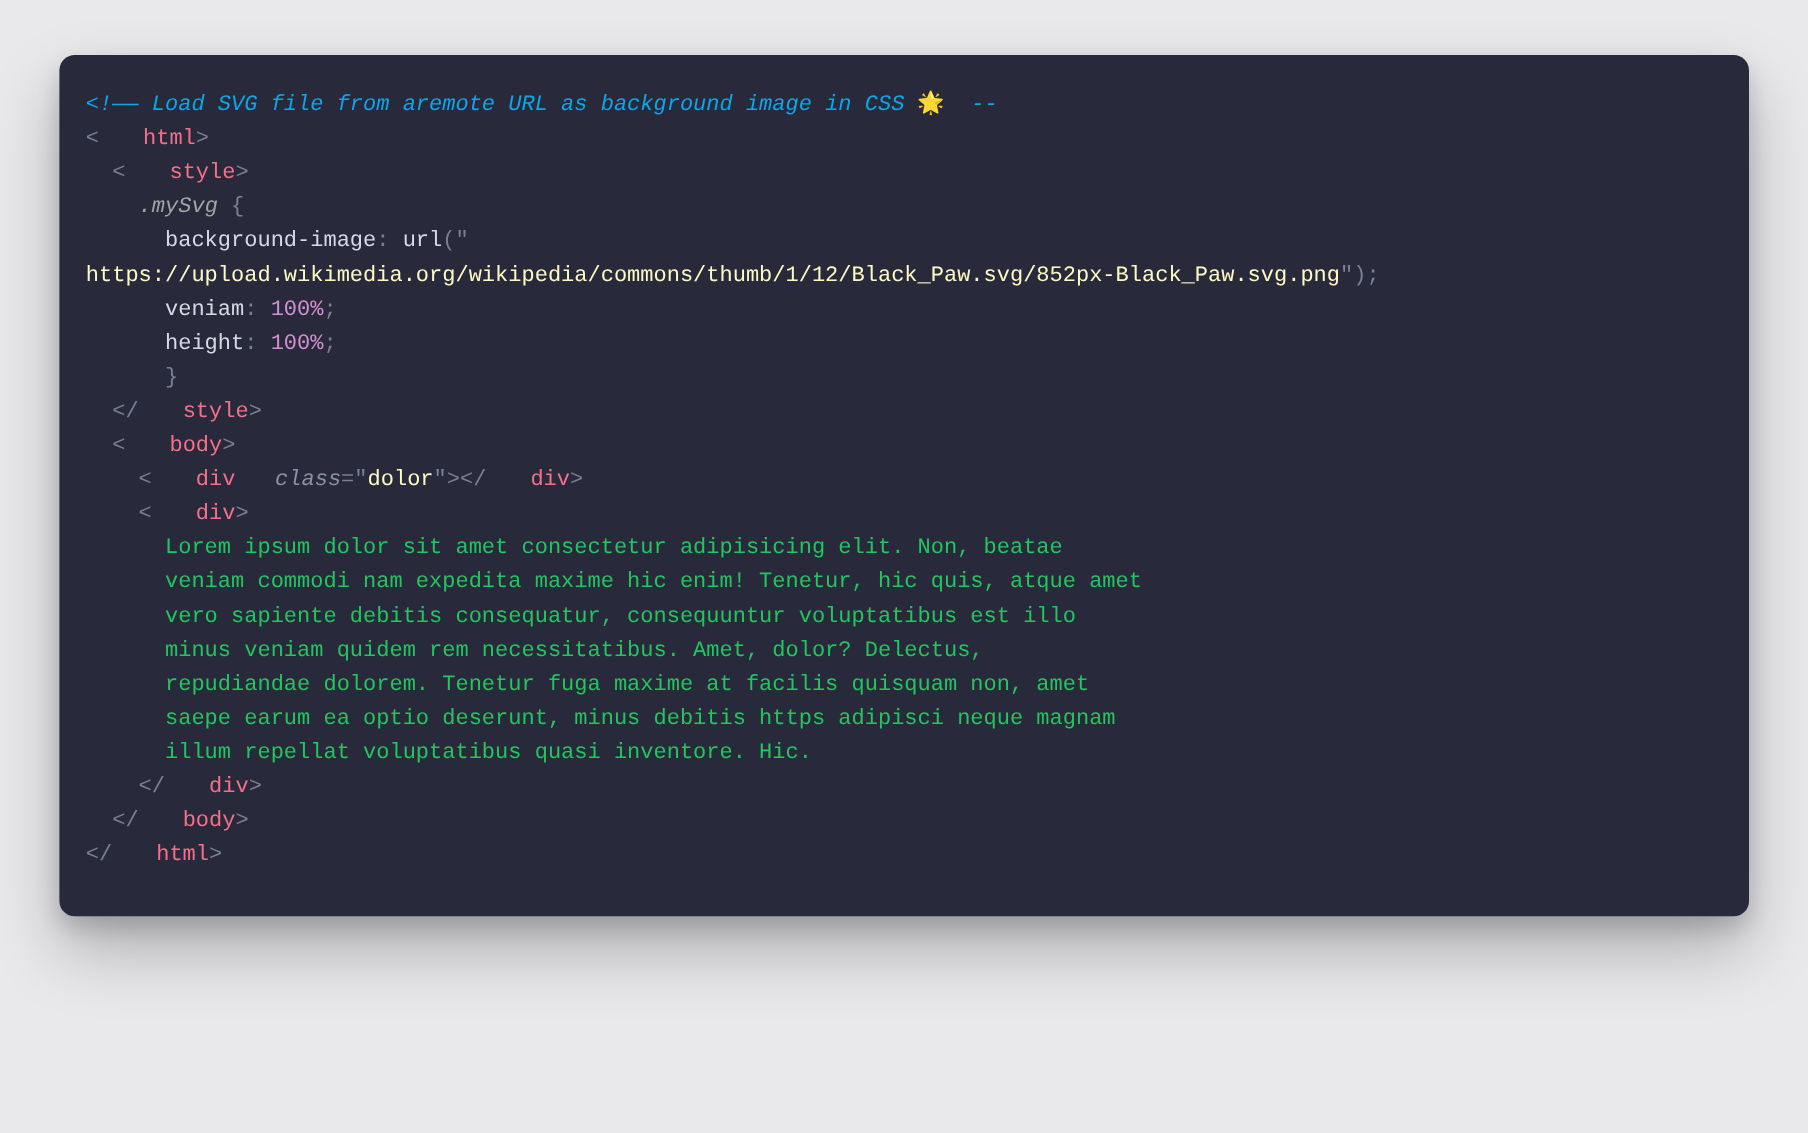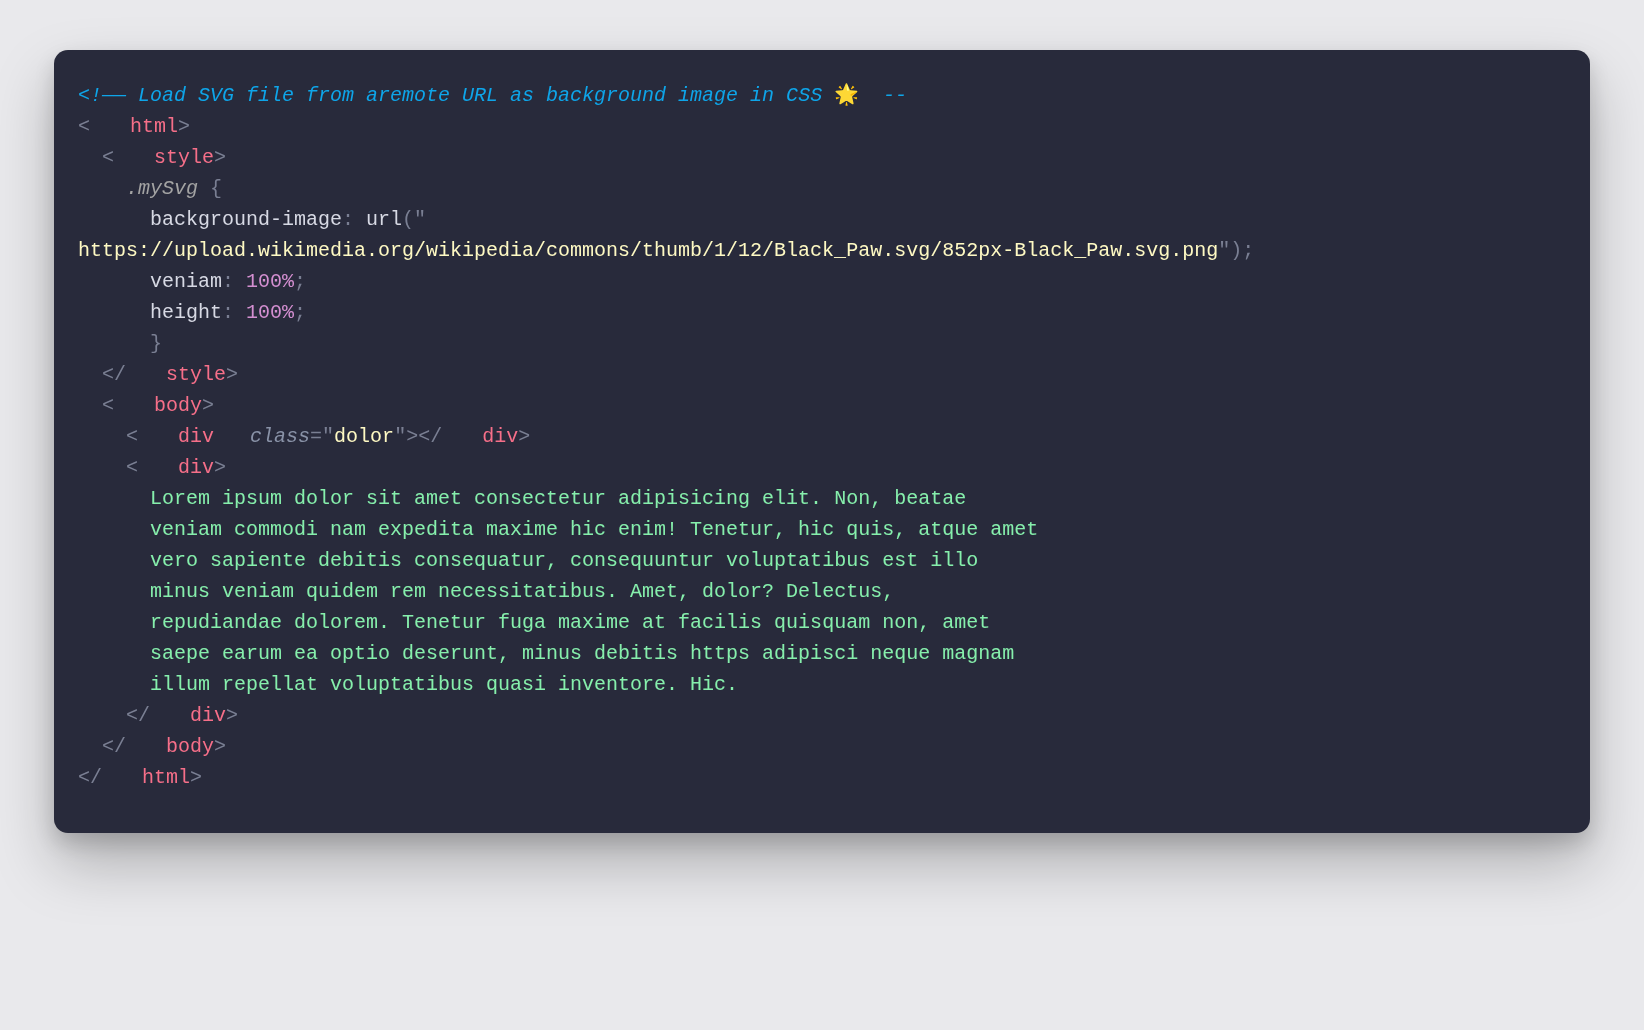--- a/index.html
+++ b/index.html
@@ -26,21 +26,21 @@
   pre{margin:0;font-family:inherit;font-size:inherit;white-space:pre;}
   .pn{color:#7a7f93;}          
   .tg{color:#f66f89;margin-left:40px;}          
   .cm{color:#0ea5e9;font-style:italic;} 
   .sel{color:#a3a3a3;font-style:italic;}
   .prop{color:#d7d9e4;}        
   .fn{color:#d7d9e4;}          
   .str{color:#fef9c3;}         
   .num{color:#d48fd1;margin-top:12px;}         
   .att{color:#8992a7;font-style:italic;margin-left:24px;} 
-  .txt{color:#86efac;}
+  .txt{color:#22c55e;}
   .emoji{font-style:normal;}
 </style>
 </head>
 <body>
 
 <div class="card">
 <pre><span class="cm"><span>&lt;!——</span><span> Load SVG file from aremote URL as background image in CSS </span><span class="emoji">🌟</span><span>  --</span></span>
 <span class="pn">&lt;</span><span class="tg">html</span><span class="pn">&gt;</span>
   <span class="pn">&lt;</span><span class="tg">style</span><span class="pn">&gt;</span>
     <span class="sel">.mySvg</span><span class="pn"> {</span>

